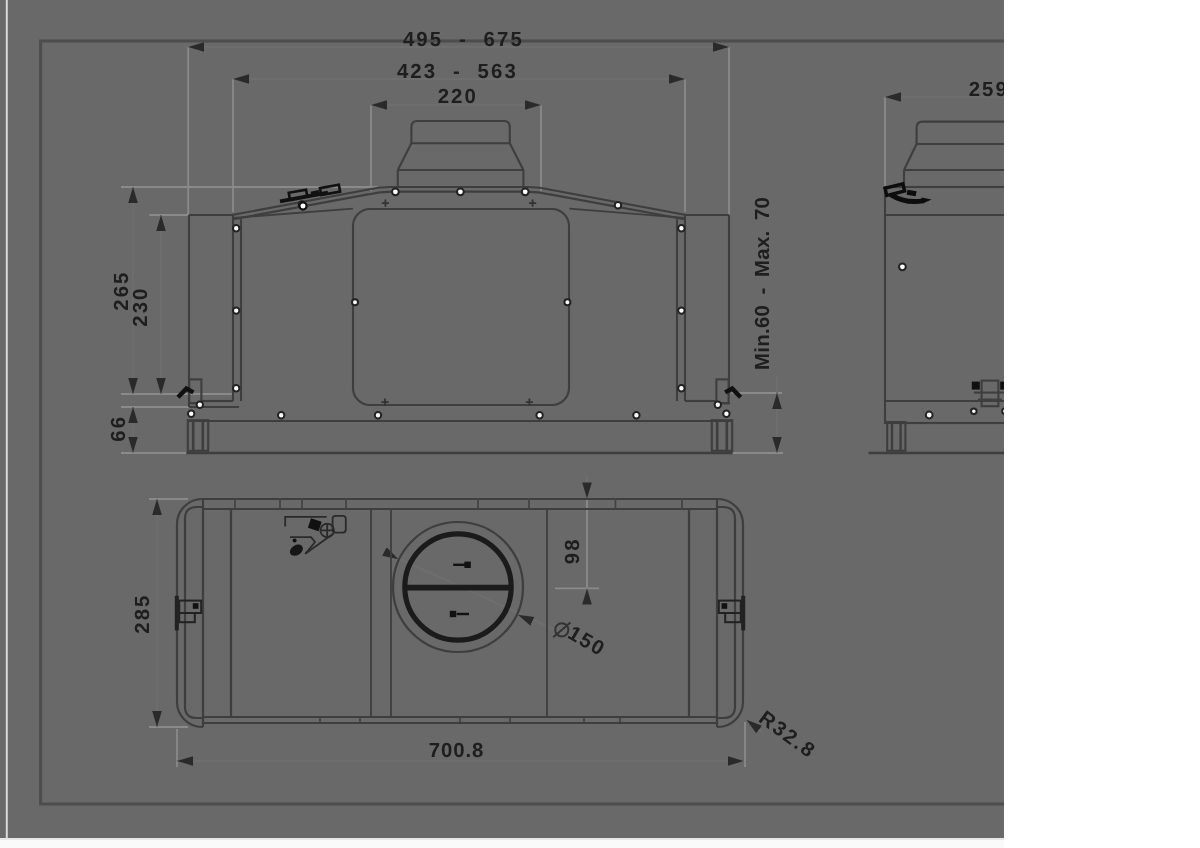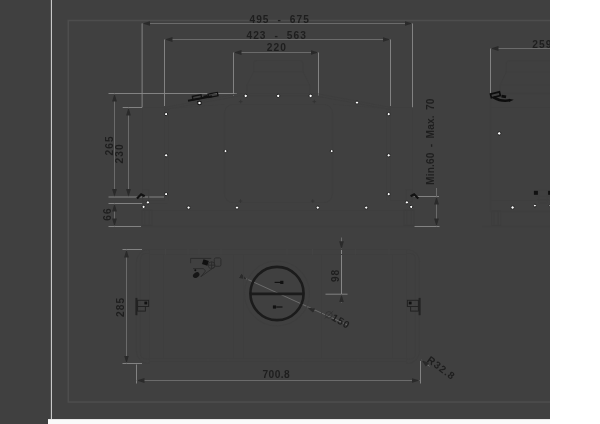--- a/index.html
+++ b/index.html
@@ -1,16 +1,16 @@
 <!DOCTYPE html>
 <html><head>
 <meta charset="utf-8">
 <style>
   html,body{margin:0;padding:0;background:#fff;}
-  #wrap{width:502px;height:424px;position:relative;background:#be185d;overflow:hidden;filter:grayscale(1);padding-left:48px;}
+  #wrap{width:502px;height:424px;position:relative;background:#a16207;overflow:hidden;filter:grayscale(1);}
   svg{display:block;}
   text{font-family:"Liberation Sans",sans-serif;fill:#1e1e1e;font-weight:bold;}
 </style>
 </head>
 <body>
 <div id="wrap">
 <svg width="600" height="424" viewBox="0 0 600 424">
 <defs>
 <marker id="ae" orient="auto" markerUnits="userSpaceOnUse" markerWidth="9" markerHeight="6" refX="8.0" refY="2.8">
   <path d="M0,0.4 L8.0,2.8 L0,5.2 Z" fill="#2a2a2a"></path>

